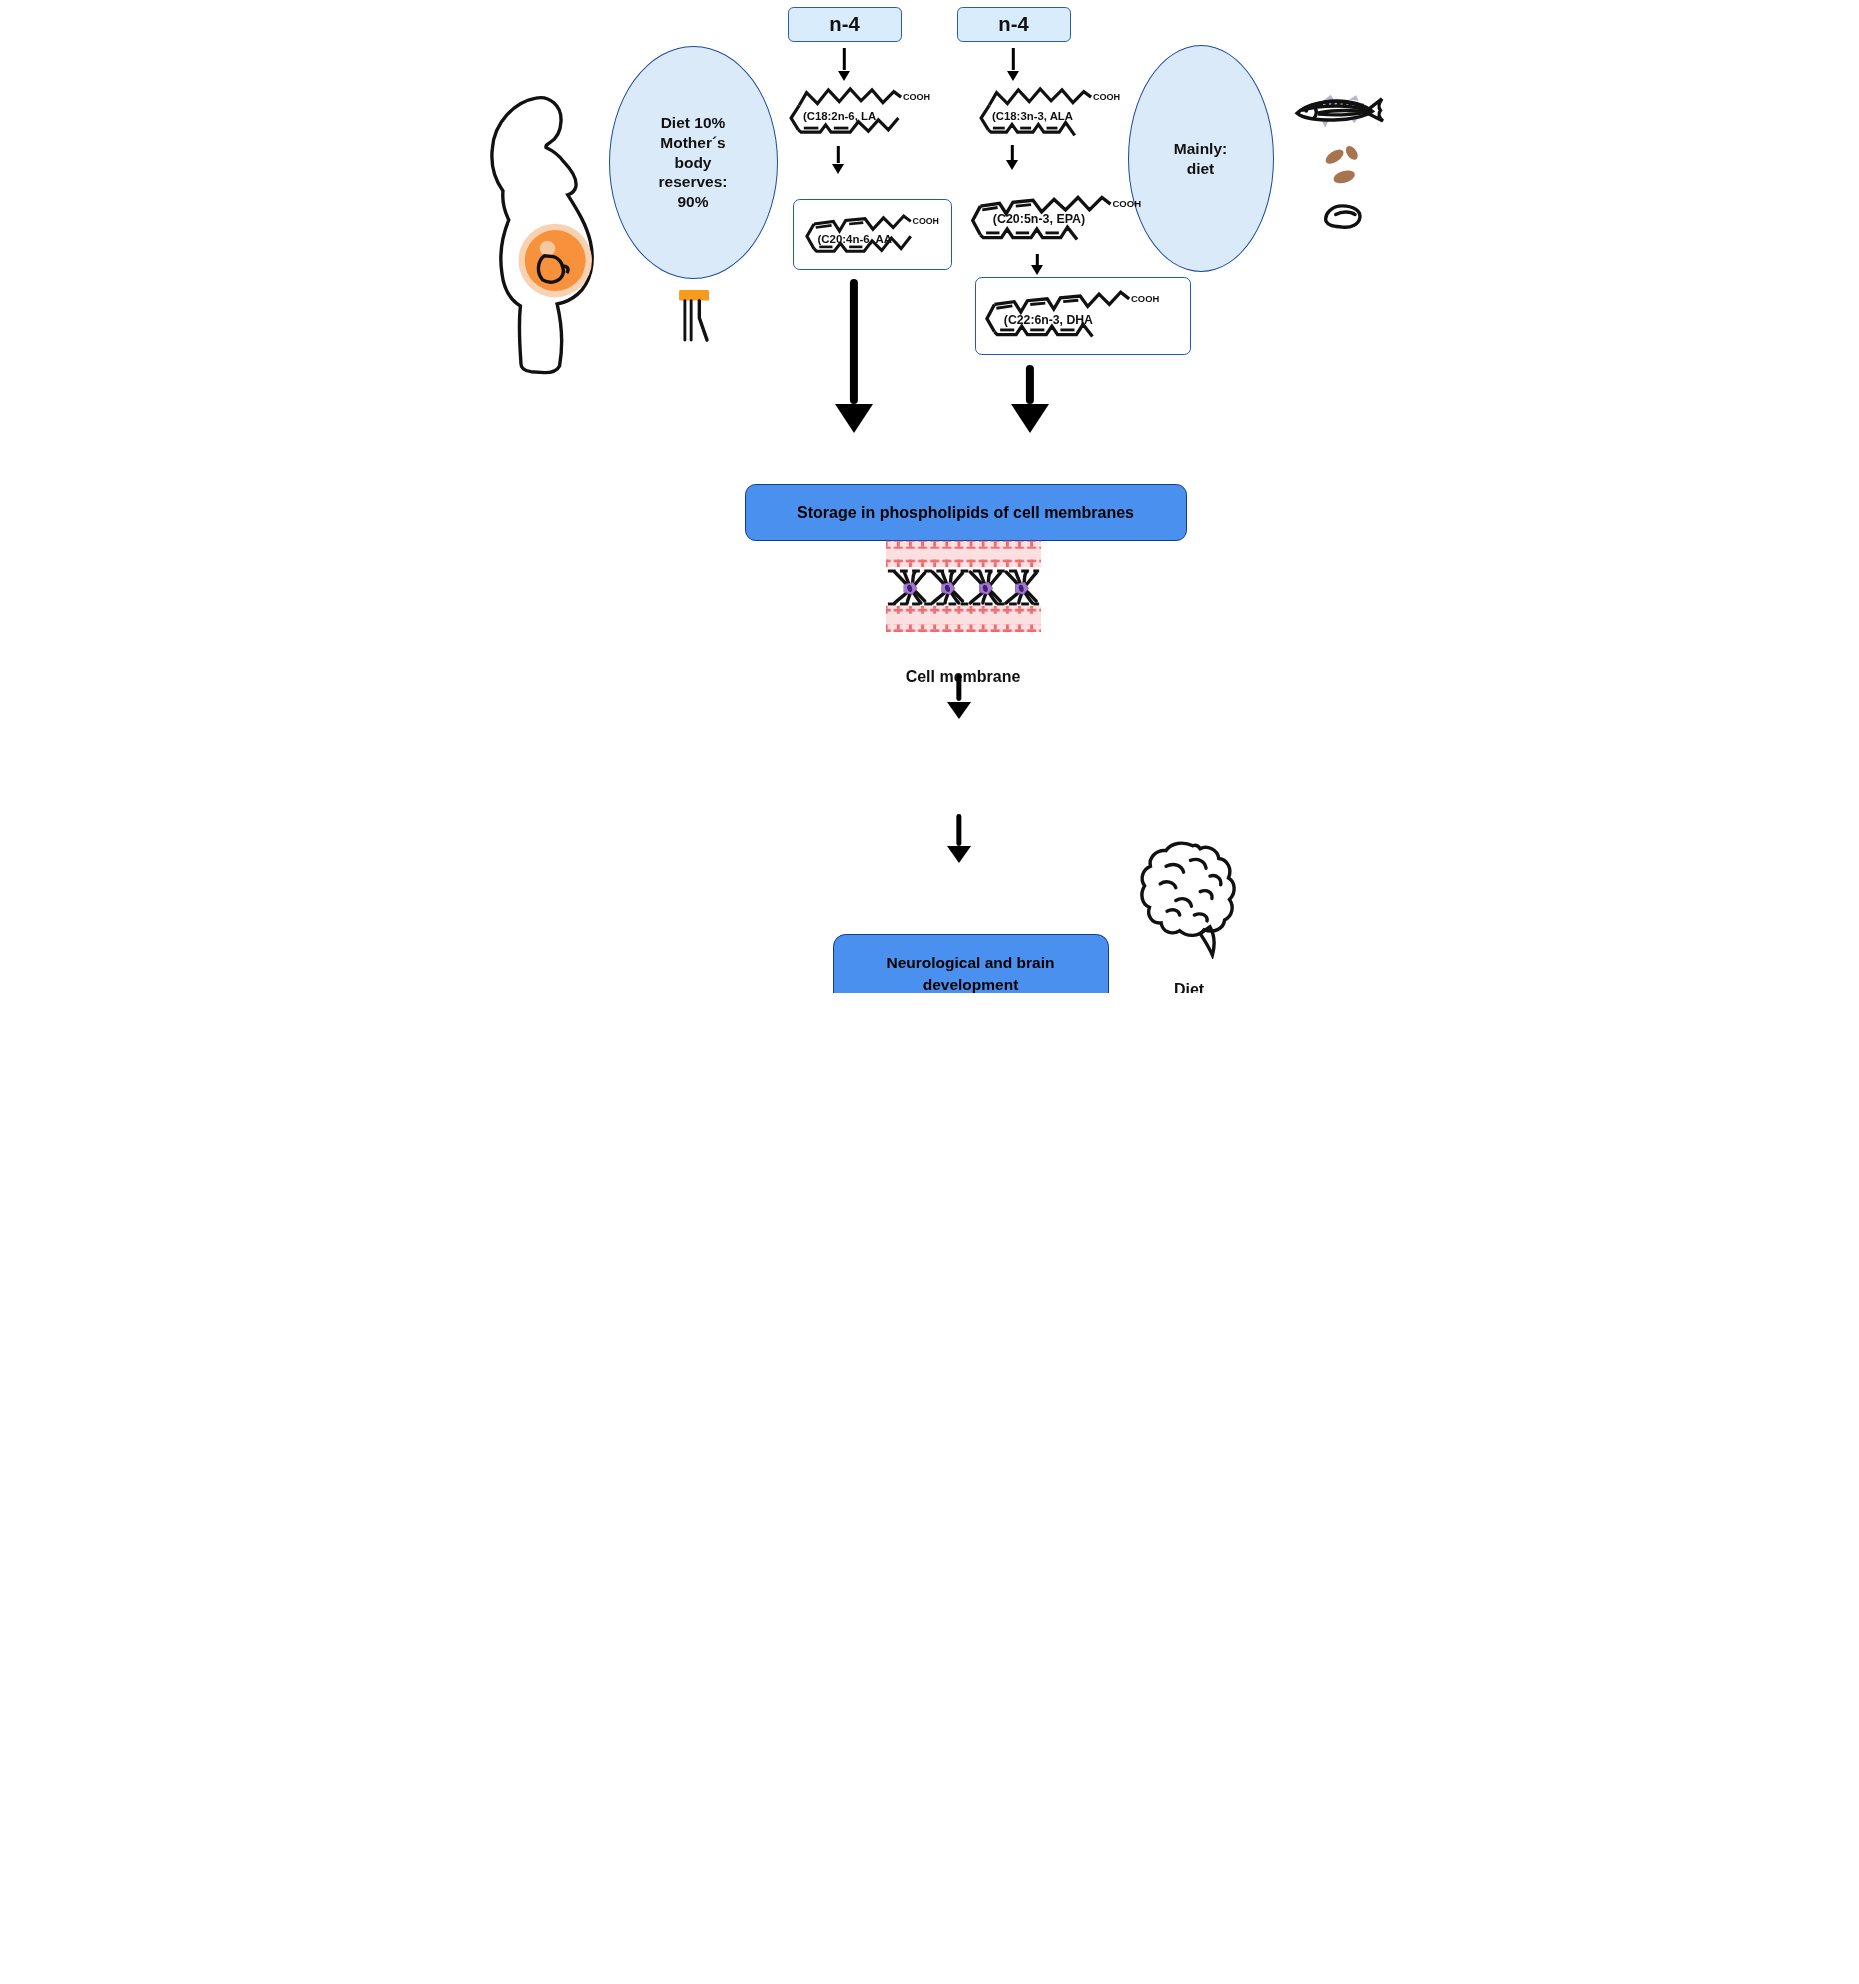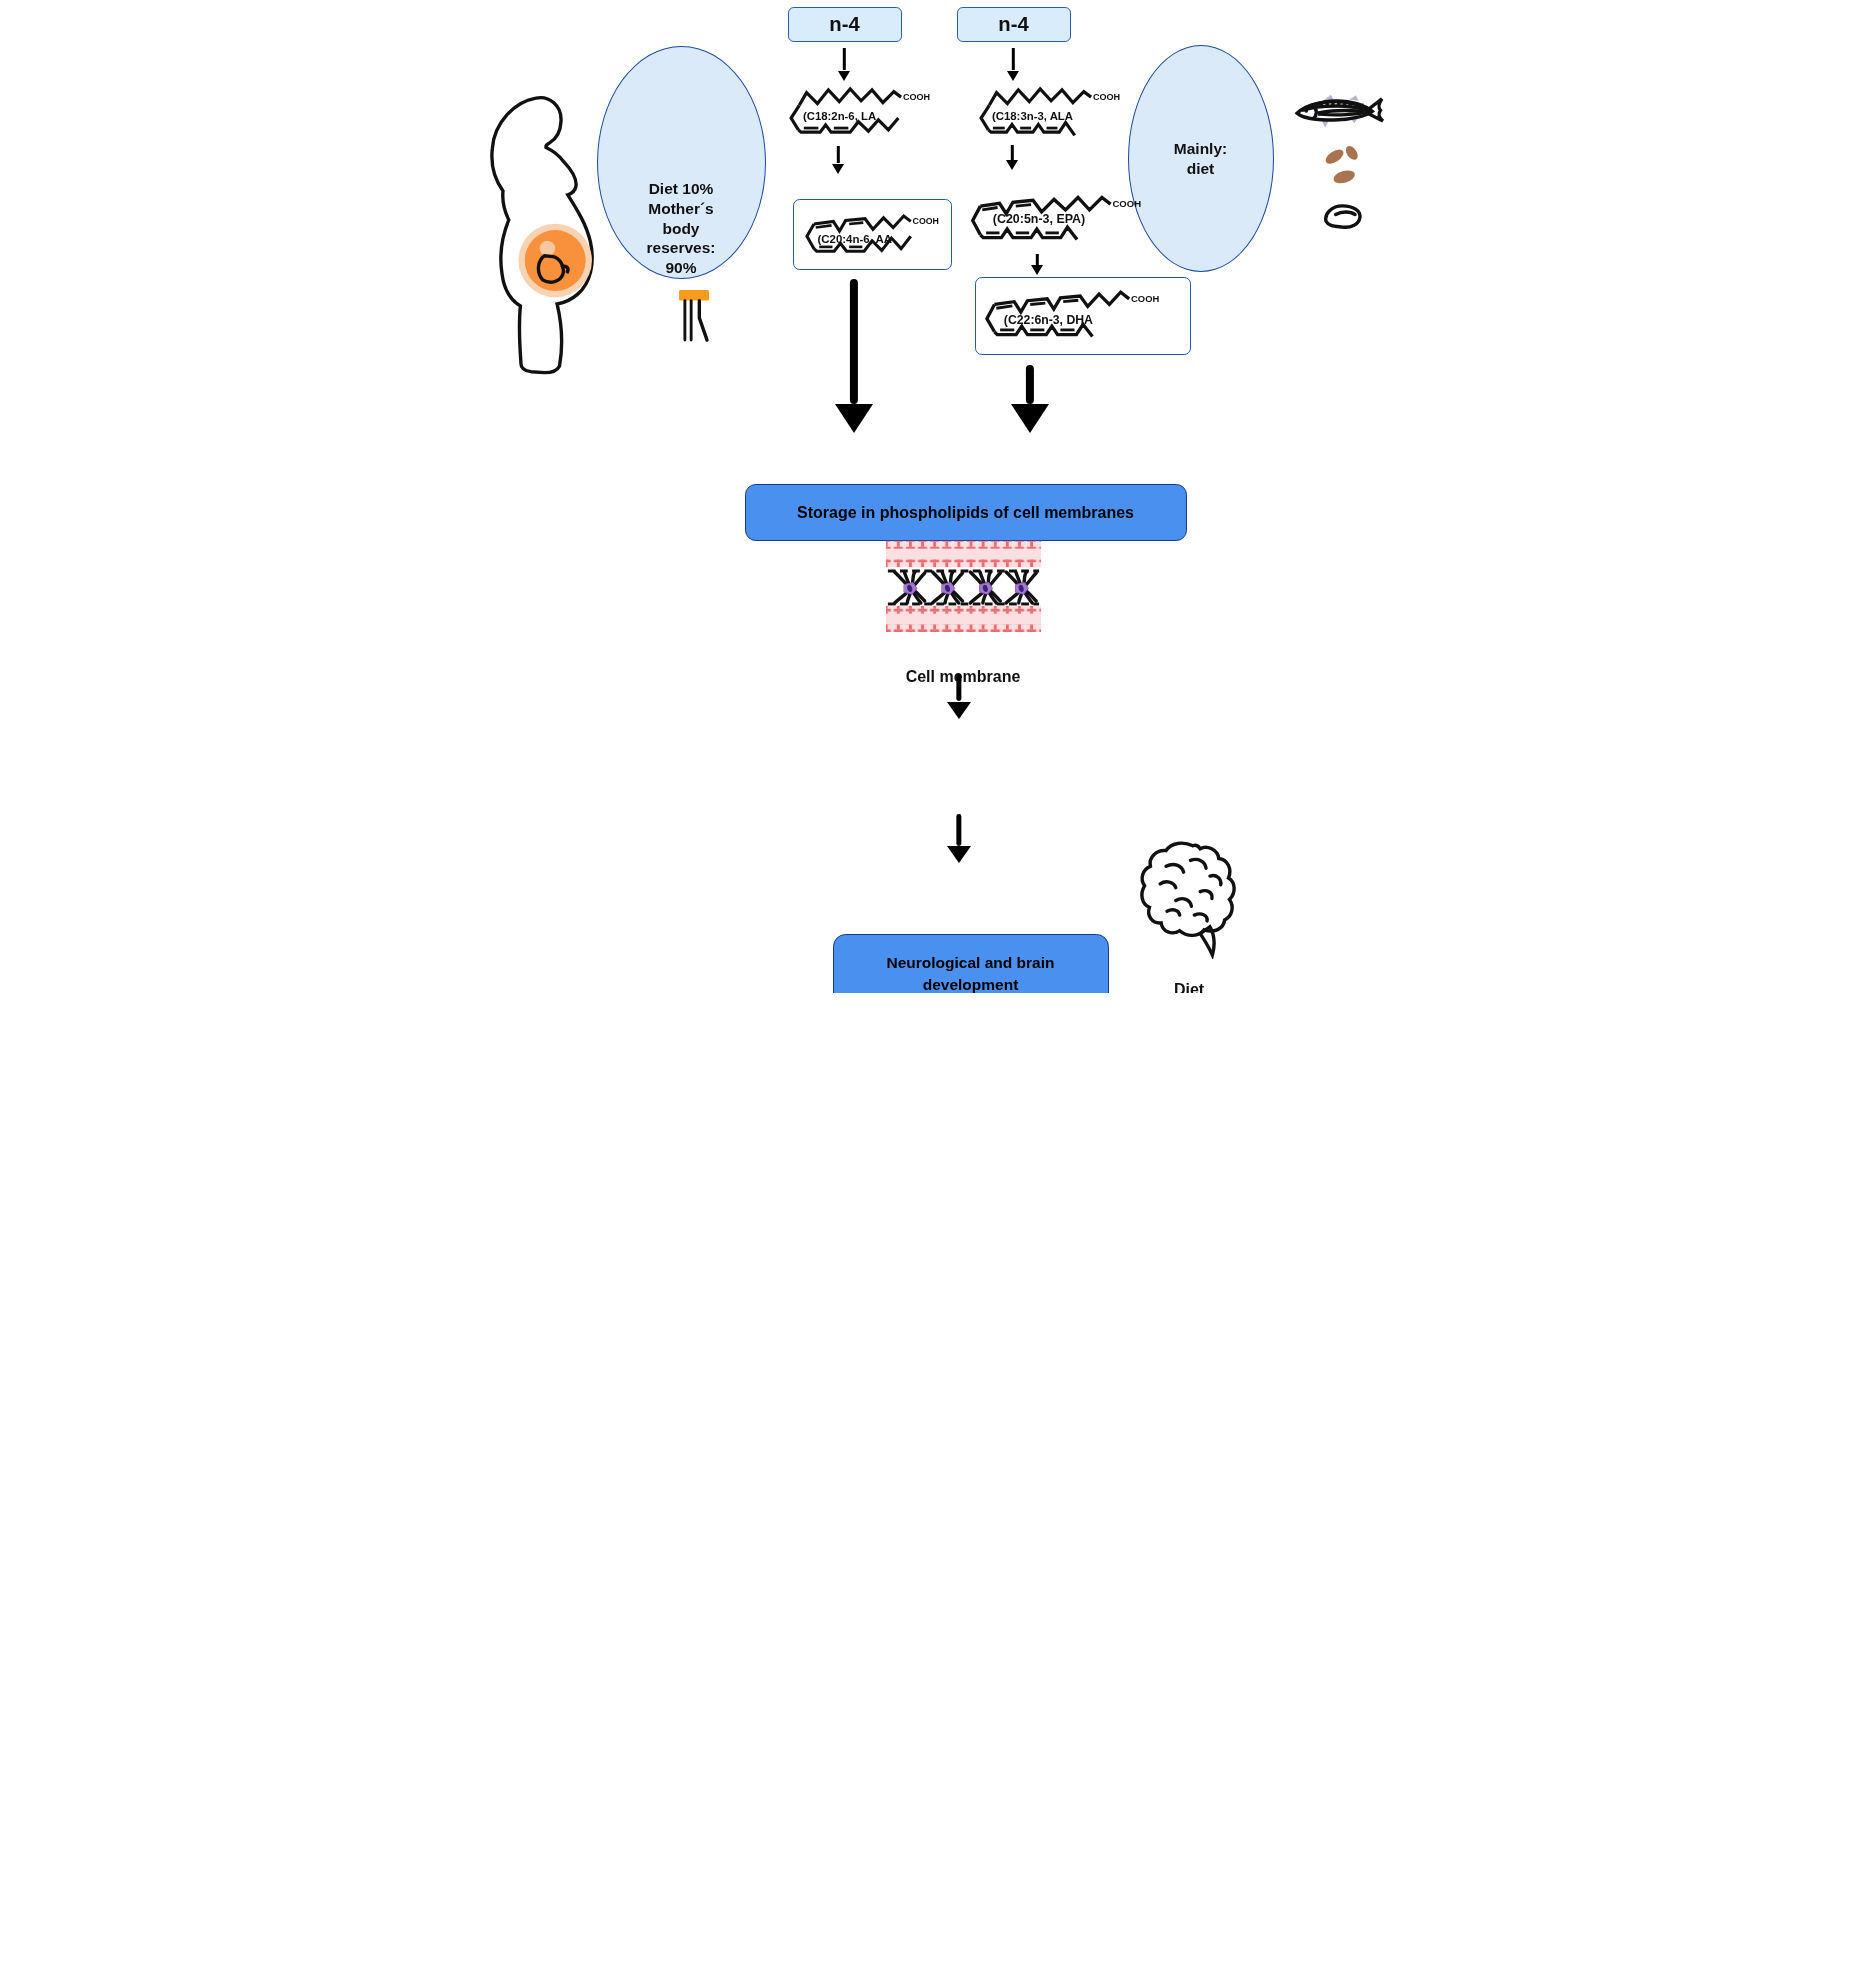--- a/index.html
+++ b/index.html
@@ -77,21 +77,21 @@
     <polygon points="96,330 124,306 114,352" fill="#fdf3d8" stroke="none"></polygon>
     <circle cx="168" cy="352" r="76" fill="#f9d2b2" stroke="none"></circle>
     <circle cx="168" cy="352" r="63" fill="#f8913c" stroke="none"></circle>
     <g fill="#f6c8a0" stroke="none">
       <circle cx="152" cy="327" r="16"></circle>
       <path d="M146,342 C132,352 128,376 142,392 C158,402 178,396 184,380 C188,364 178,348 164,344 Z"></path>
     </g>
     <path d="M180,366 C192,360 198,368 192,378" stroke="#f9d2b2" stroke-width="4" fill="none"></path>
   </svg>
 
-  <div class="bubble" style="left:132px;top:46px;width:169px;height:233px;padding:0 14.5px;align-items:flex-end;">
+  <div class="bubble" style="left:144px;top:46px;width:169px;height:233px;padding:0 14.5px;">
     <span>Diet 10%
 Mother´s
 body
 reserves:
 90%</span>
   </div>
 
   <svg class="chem" style="left:213px;top:289px;" width="34" height="54" viewBox="0 0 70 112">
     <rect x="2" y="2" width="62" height="22" rx="3" fill="#f79b1d" stroke="none"></rect>
     <g stroke="#fdb415" stroke-width="4.5" fill="none" stroke-linecap="round">

